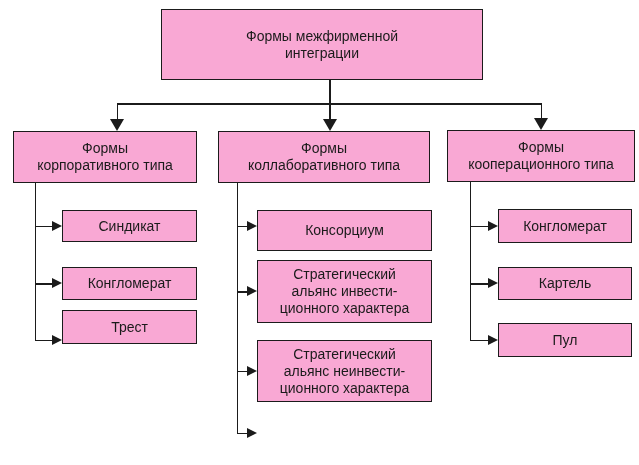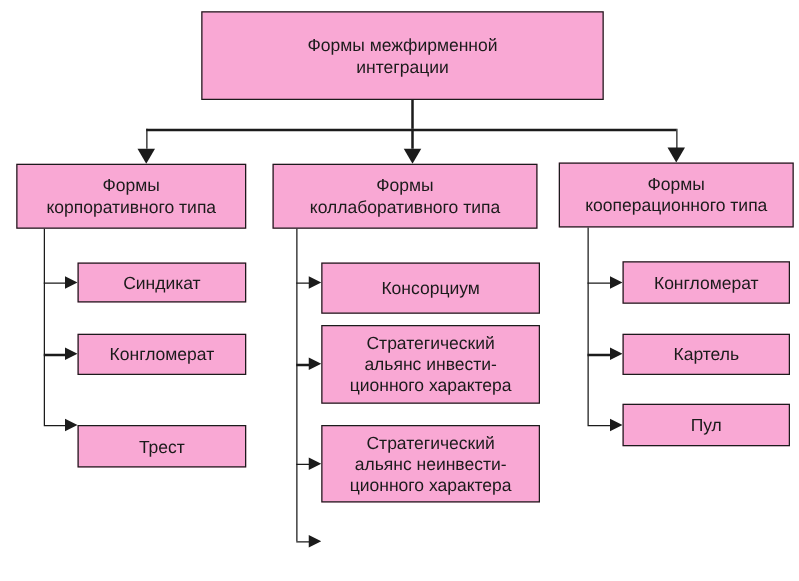--- a/index.html
+++ b/index.html
@@ -54,21 +54,21 @@
   .root-box   { left: 161px; top: 9px;  width: 322px; height: 71px; }
 
   
   .hdr-1 { left: 13px;  top: 131px; width: 184px; height: 52px; }
   .hdr-2 { left: 218px; top: 131px; width: 212px; height: 52px; }
   .hdr-3 { left: 447px; top: 130px; width: 188px; height: 52px; }
 
   
   .c1-1 { left: 62px; top: 210px; width: 135px; height: 32px; }
   .c1-2 { left: 62px; top: 267px; width: 135px; height: 33px; }
-  .c1-3 { left: 62px; top: 340px; width: 135px; height: 34px; }
+  .c1-3 { left: 62px; top: 310px; width: 135px; height: 34px; }
 
   
   .c2-1 { left: 257px; top: 210px; width: 175px; height: 41px; }
   .c2-2 { left: 257px; top: 260px; width: 175px; height: 63px; }
   .c2-3 { left: 257px; top: 340px; width: 175px; height: 62px; }
   .c2-4 { left: 257px; top: 418px; width: 175px; height: 30px; }
 
   
   .c3-1 { left: 498px; top: 209px; width: 134px; height: 34px; }
   .c3-2 { left: 498px; top: 267px; width: 134px; height: 33px; }

